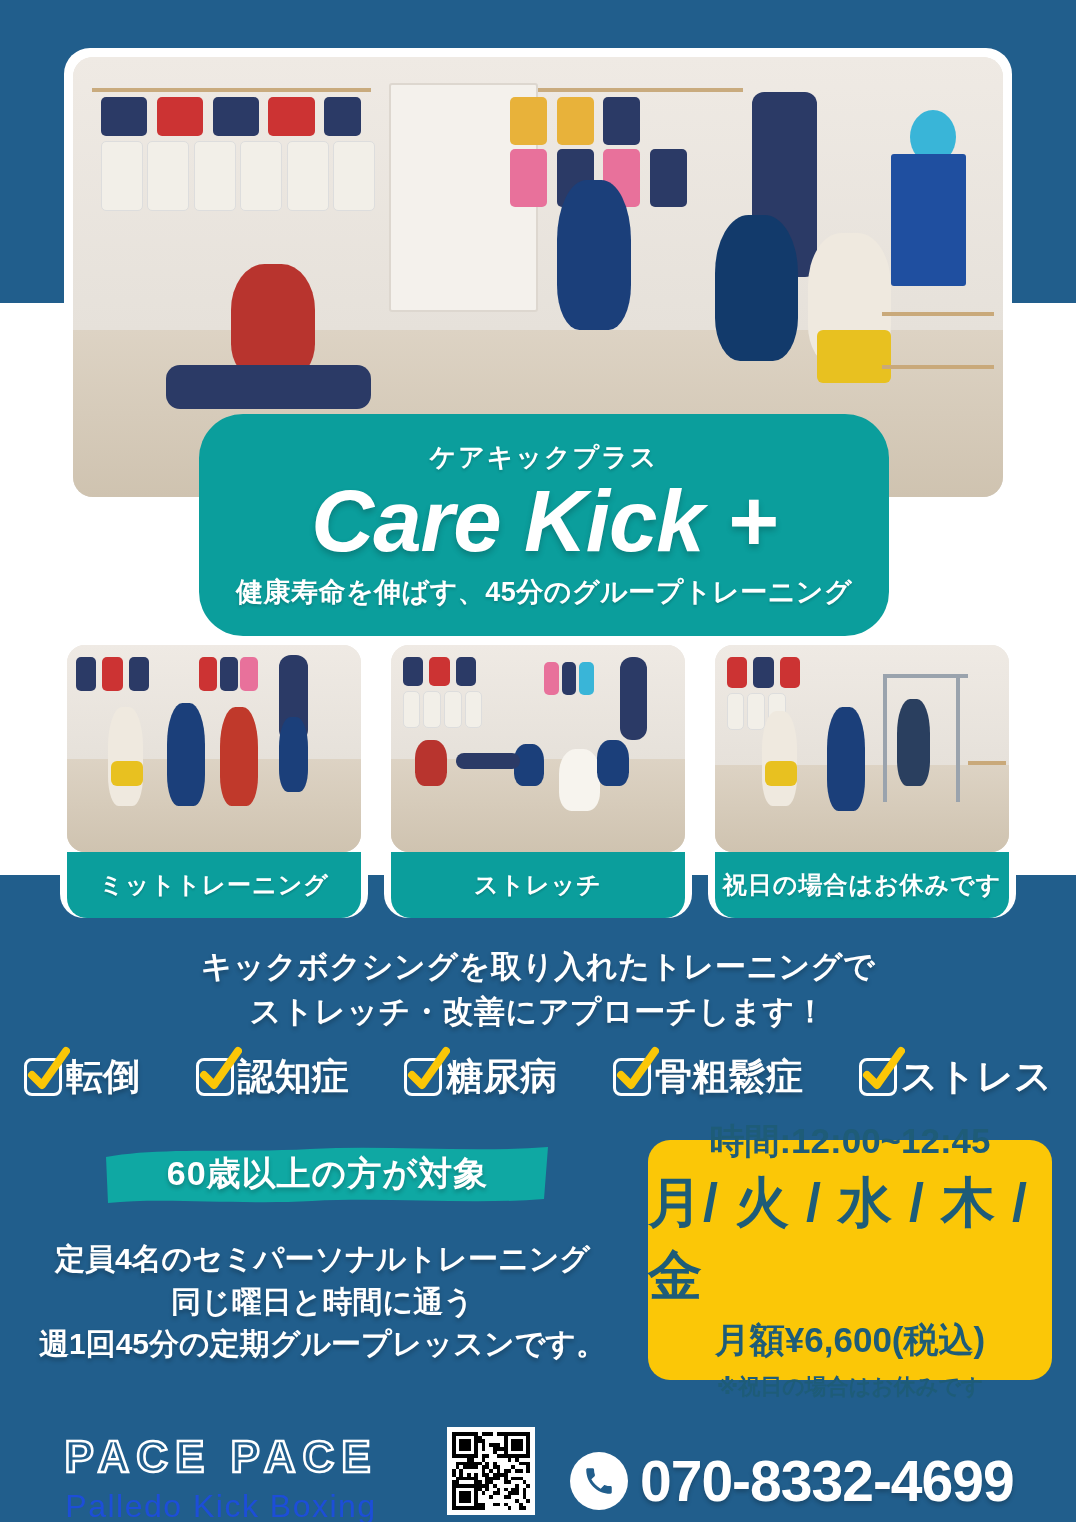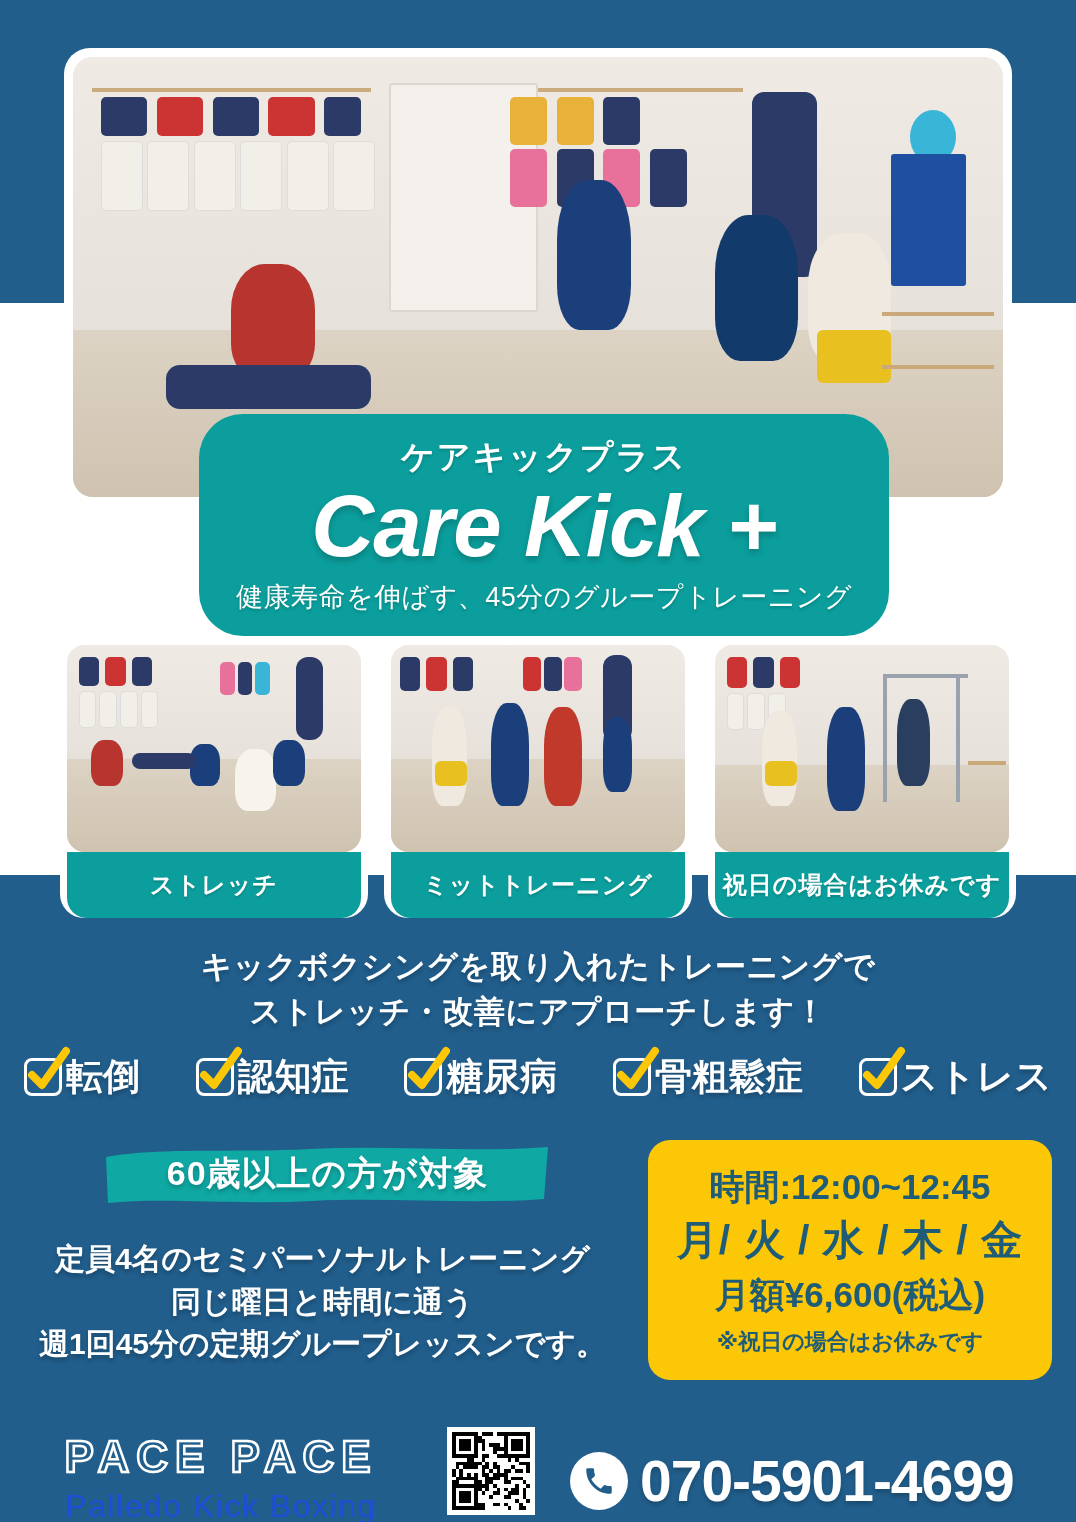--- a/index.html
+++ b/index.html
@@ -37,29 +37,29 @@
   .shelf{ position:absolute; background:#c9a97a; }
 
   
   #title-panel{
     position:absolute; left:199px; top:414px; width:690px; height:222px;
     background:#0B9E9C; border-radius:44px;
     display:flex; flex-direction:column; align-items:center; justify-content:center;
     color:#ffffff; text-align:center;
   }
   #title-kana{
-    font-size:33px; font-weight:bold; letter-spacing:2px; margin-bottom:2px;
+    font-size:26px; font-weight:bold; letter-spacing:2px; margin-bottom:2px;
     text-shadow:0 2px 3px rgba(0,0,0,.18);
   }
   #title-main{
     font-size:87px; font-weight:bold; font-style:italic; line-height:1.02;
     letter-spacing:-1px; text-shadow:0 4px 6px rgba(0,0,0,.20);
   }
   #title-sub{
-    font-size:27px; font-weight:normal; margin-top:8px; letter-spacing:.5px;
+    font-size:27px; font-weight:bold; margin-top:8px; letter-spacing:.5px;
     text-shadow:0 2px 3px rgba(0,0,0,.18);
   }
 
   
   #photo-row{
     position:absolute; left:60px; top:638px; width:956px; height:280px;
     display:flex; justify-content:space-between;
   }
   .photo-card{
     width:308px; height:280px; background:#ffffff; border-radius:24px;
@@ -121,21 +121,21 @@
   }
 
   
   #schedule-box{
     position:absolute; left:648px; top:1140px; width:404px; height:240px;
     background:#FBC707; border-radius:22px;
     display:flex; flex-direction:column; align-items:center; justify-content:center;
     color:#1E5C78;
   }
   #sched-time{ font-size:35px; font-weight:bold; letter-spacing:0px; }
-  #sched-days{ font-size:41px; font-weight:bold; margin-top:2px; letter-spacing:1px; }
+  #sched-days{ font-size:54px; font-weight:bold; margin-top:2px; letter-spacing:1px; }
   #sched-price{ font-size:35px; font-weight:bold; margin-top:4px; }
   #sched-note{ font-size:22px; font-weight:bold; margin-top:8px; }
 
   
   #logo-block{ position:absolute; left:36px; top:1432px; width:370px; text-align:center; }
   #logo-main{
     font-size:44px; font-weight:bold; letter-spacing:7px; color:#215E8C;
     -webkit-text-stroke:2.5px #ffffff; text-stroke:2.5px #ffffff;
   }
   #logo-sub{ font-size:32px; font-weight:normal; letter-spacing:1.5px; color:#1d4ed8; margin-top:6px; }
@@ -209,20 +209,40 @@
   </div>
 </div>
 
 <div id="title-panel">
   <div id="title-kana">ケアキックプラス</div>
   <div id="title-main">Care Kick +</div>
   <div id="title-sub">健康寿命を伸ばす、45分のグループトレーニング</div>
 </div>
 
 <div id="photo-row">
+
+  <div class="photo-card">
+    <div class="photo-card-img">
+      <div class="gym-wall" style="height:55%;"></div>
+      <div class="gym-floor" style="height:45%;"></div>
+      <div class="pad" style="left:3%;top:6%;width:7%;height:16%;background:#2b3a66;"></div>
+      <div class="pad" style="left:12%;top:6%;width:7%;height:16%;background:#c33;"></div>
+      <div class="pad" style="left:21%;top:6%;width:7%;height:16%;background:#2b3a66;"></div>
+      <div class="pad" style="left:45%;top:6%;width:6%;height:16%;background:#c33;"></div>
+      <div class="pad" style="left:52%;top:6%;width:6%;height:16%;background:#2b3a66;"></div>
+      <div class="pad" style="left:59%;top:6%;width:6%;height:16%;background:#e8719b;"></div>
+      <div class="bag" style="left:72%;top:5%;width:10%;height:42%;"></div>
+      <div class="person" style="left:14%;top:30%;width:12%;height:48%;background:#efe9df;"></div>
+      <div class="person" style="left:15%;top:56%;width:11%;height:12%;background:#e8c120;border-radius:6px;"></div>
+      <div class="person" style="left:34%;top:28%;width:13%;height:50%;background:#1b3f7a;"></div>
+      <div class="person" style="left:52%;top:30%;width:13%;height:48%;background:#c0392b;"></div>
+      <div class="person" style="left:72%;top:35%;width:10%;height:36%;background:#1b3f7a;"></div>
+    </div>
+    <div class="photo-card-cap">ミットトレーニング</div>
+  </div>
 
   <div class="photo-card">
     <div class="photo-card-img">
       <div class="gym-wall" style="height:55%;"></div>
       <div class="gym-floor" style="height:45%;"></div>
       <div class="pad" style="left:4%;top:6%;width:7%;height:14%;background:#2b3a66;"></div>
       <div class="pad" style="left:13%;top:6%;width:7%;height:14%;background:#c33;"></div>
       <div class="pad" style="left:22%;top:6%;width:7%;height:14%;background:#2b3a66;"></div>
       <div class="pad" style="left:4%;top:22%;width:6%;height:18%;background:#f2efe8;border:1px solid #ddd;"></div>
       <div class="pad" style="left:11%;top:22%;width:6%;height:18%;background:#f2efe8;border:1px solid #ddd;"></div>
@@ -236,40 +256,20 @@
       <div class="person" style="left:42%;top:48%;width:10%;height:20%;background:#1b3f7a;"></div>
       <div class="person" style="left:57%;top:50%;width:14%;height:30%;background:#f7f4ee;"></div>
       <div class="person" style="left:70%;top:46%;width:11%;height:22%;background:#1b3f7a;"></div>
       <div class="bag" style="left:22%;top:52%;width:22%;height:8%;border-radius:10px;"></div>
     </div>
     <div class="photo-card-cap">ストレッチ</div>
   </div>
 
   <div class="photo-card">
     <div class="photo-card-img">
-      <div class="gym-wall" style="height:55%;"></div>
-      <div class="gym-floor" style="height:45%;"></div>
-      <div class="pad" style="left:3%;top:6%;width:7%;height:16%;background:#2b3a66;"></div>
-      <div class="pad" style="left:12%;top:6%;width:7%;height:16%;background:#c33;"></div>
-      <div class="pad" style="left:21%;top:6%;width:7%;height:16%;background:#2b3a66;"></div>
-      <div class="pad" style="left:45%;top:6%;width:6%;height:16%;background:#c33;"></div>
-      <div class="pad" style="left:52%;top:6%;width:6%;height:16%;background:#2b3a66;"></div>
-      <div class="pad" style="left:59%;top:6%;width:6%;height:16%;background:#e8719b;"></div>
-      <div class="bag" style="left:72%;top:5%;width:10%;height:42%;"></div>
-      <div class="person" style="left:14%;top:30%;width:12%;height:48%;background:#efe9df;"></div>
-      <div class="person" style="left:15%;top:56%;width:11%;height:12%;background:#e8c120;border-radius:6px;"></div>
-      <div class="person" style="left:34%;top:28%;width:13%;height:50%;background:#1b3f7a;"></div>
-      <div class="person" style="left:52%;top:30%;width:13%;height:48%;background:#c0392b;"></div>
-      <div class="person" style="left:72%;top:35%;width:10%;height:36%;background:#1b3f7a;"></div>
-    </div>
-    <div class="photo-card-cap">ミットトレーニング</div>
-  </div>
-
-  <div class="photo-card">
-    <div class="photo-card-img">
       <div class="gym-wall" style="height:58%;"></div>
       <div class="gym-floor" style="height:42%;"></div>
       <div class="pad" style="left:4%;top:6%;width:7%;height:15%;background:#c33;"></div>
       <div class="pad" style="left:13%;top:6%;width:7%;height:15%;background:#2b3a66;"></div>
       <div class="pad" style="left:22%;top:6%;width:7%;height:15%;background:#c33;"></div>
       <div class="pad" style="left:4%;top:23%;width:6%;height:18%;background:#f2efe8;border:1px solid #ddd;"></div>
       <div class="pad" style="left:11%;top:23%;width:6%;height:18%;background:#f2efe8;border:1px solid #ddd;"></div>
       <div class="pad" style="left:18%;top:23%;width:6%;height:18%;background:#f2efe8;border:1px solid #ddd;"></div>
       <div class="person" style="left:16%;top:32%;width:12%;height:46%;background:#efe9df;"></div>
       <div class="person" style="left:17%;top:56%;width:11%;height:12%;background:#e8c120;border-radius:6px;"></div>
@@ -809,14 +809,14 @@
       <i style="background: rgb(255, 255, 255);"></i>
     </div>
 </div>
 
 <div id="phone-block">
   <span id="phone-icon">
     <svg width="34" height="34" viewBox="0 0 24 24" fill="#215E8C">
       <path d="M6.6 10.8c1.4 2.8 3.8 5.1 6.6 6.6l2.2-2.2c.3-.3.7-.4 1-.2 1.1.4 2.3.6 3.6.6.6 0 1 .4 1 1V20c0 .6-.4 1-1 1-9.4 0-17-7.6-17-17 0-.6.4-1 1-1h3.5c.6 0 1 .4 1 1 0 1.2.2 2.4.6 3.6.1.3 0 .7-.2 1l-2.3 2.2z"></path>
     </svg>
   </span>
-  <span id="phone-number">070-5901-4699</span>
+  <span id="phone-number">070-8332-4699</span>
 </div>
 
 </body></html>

